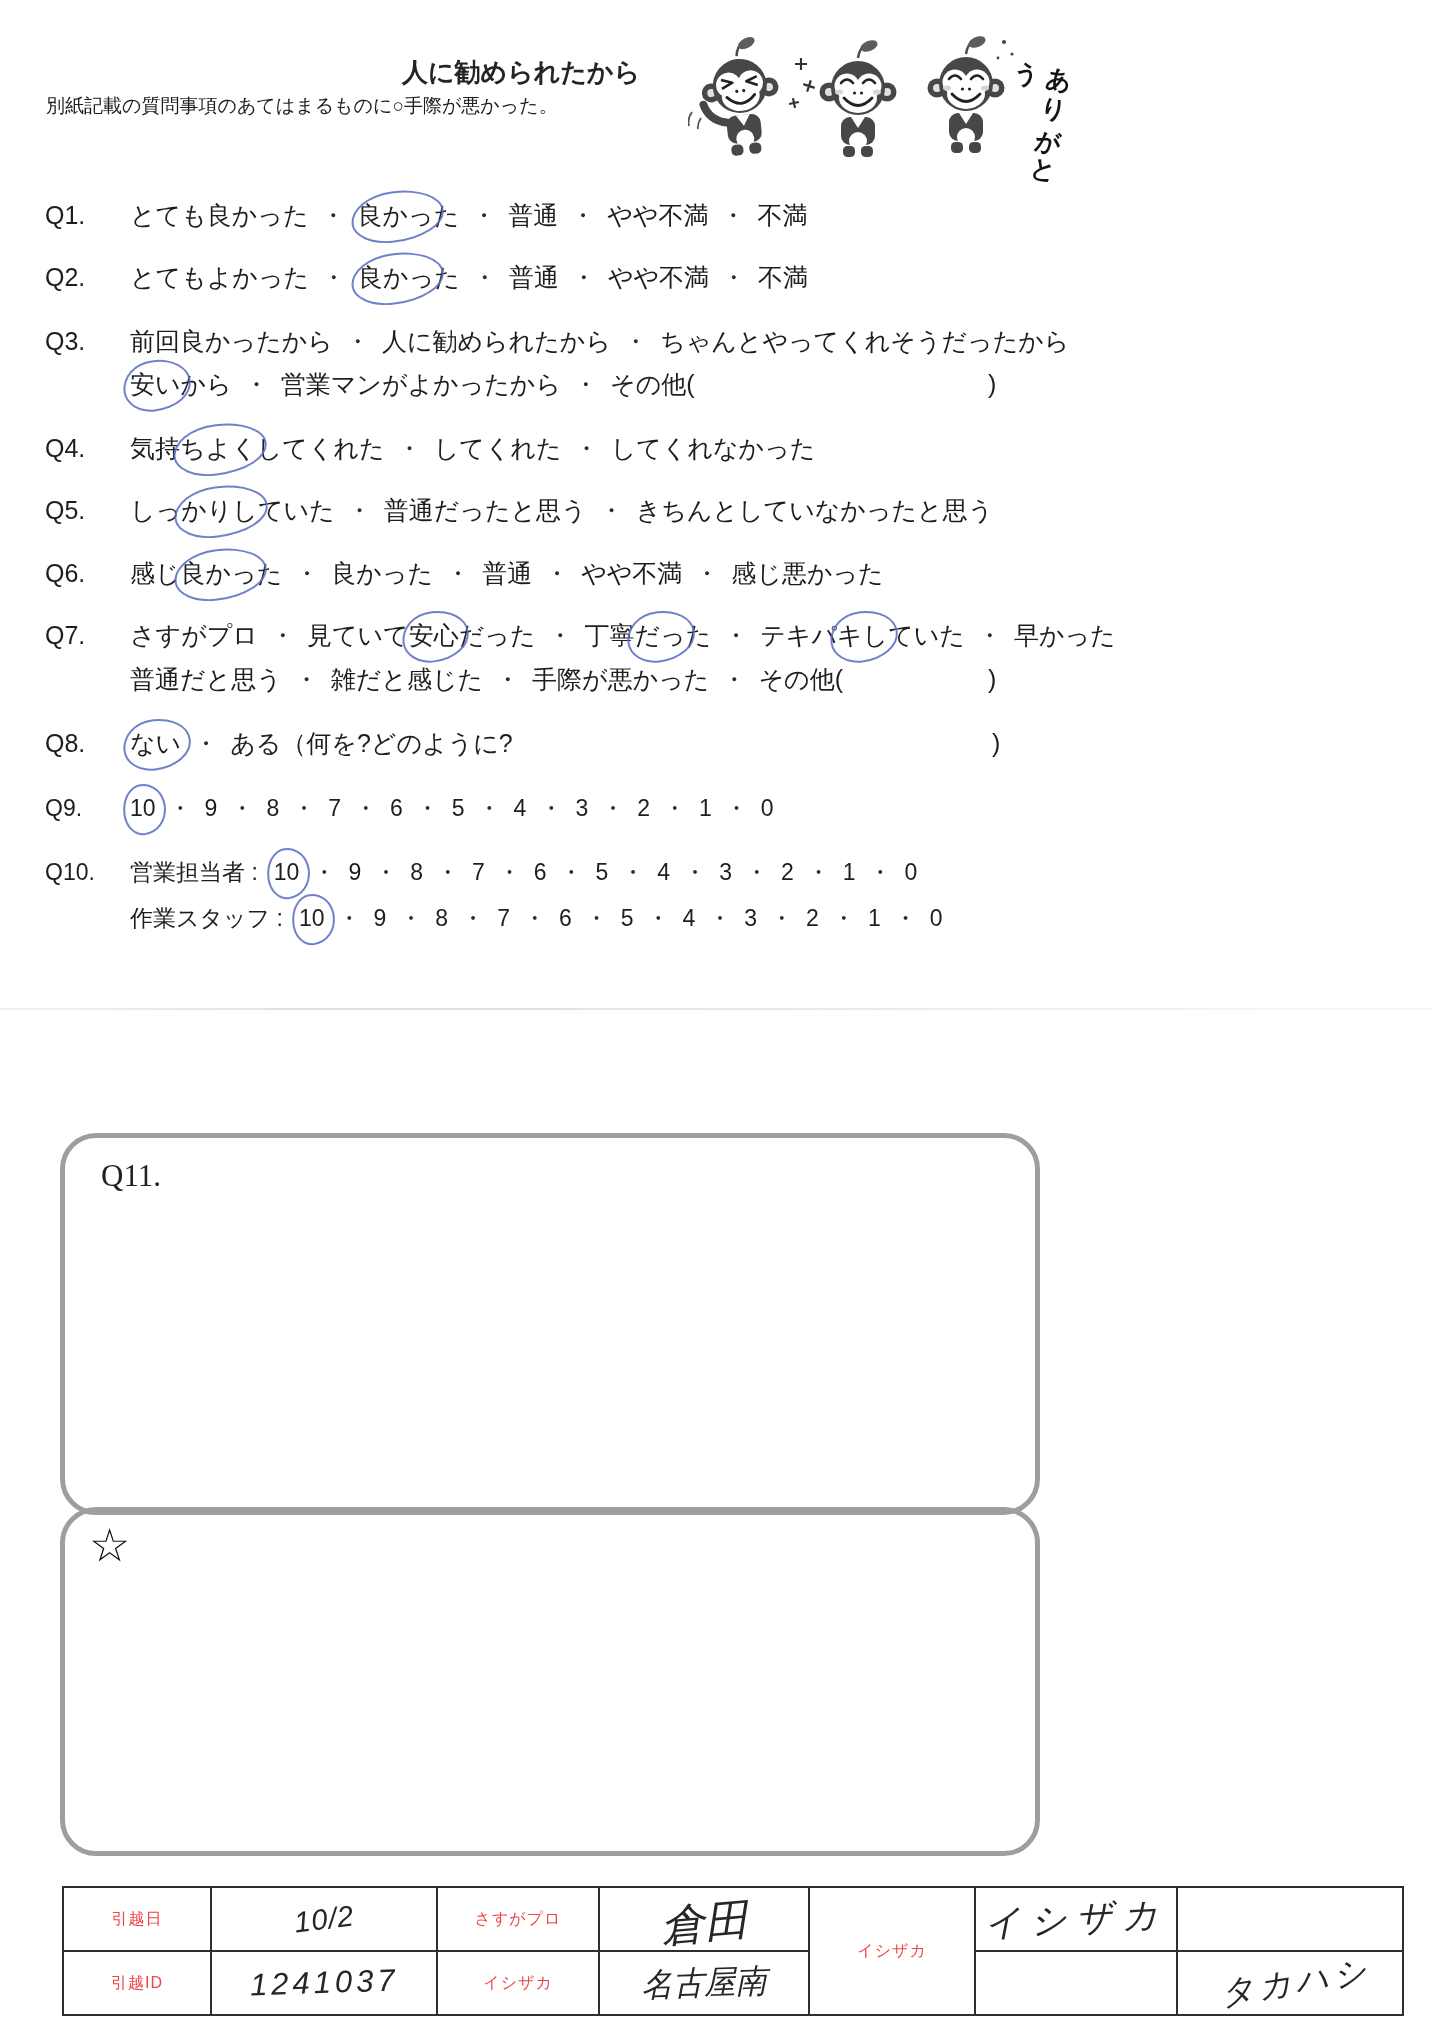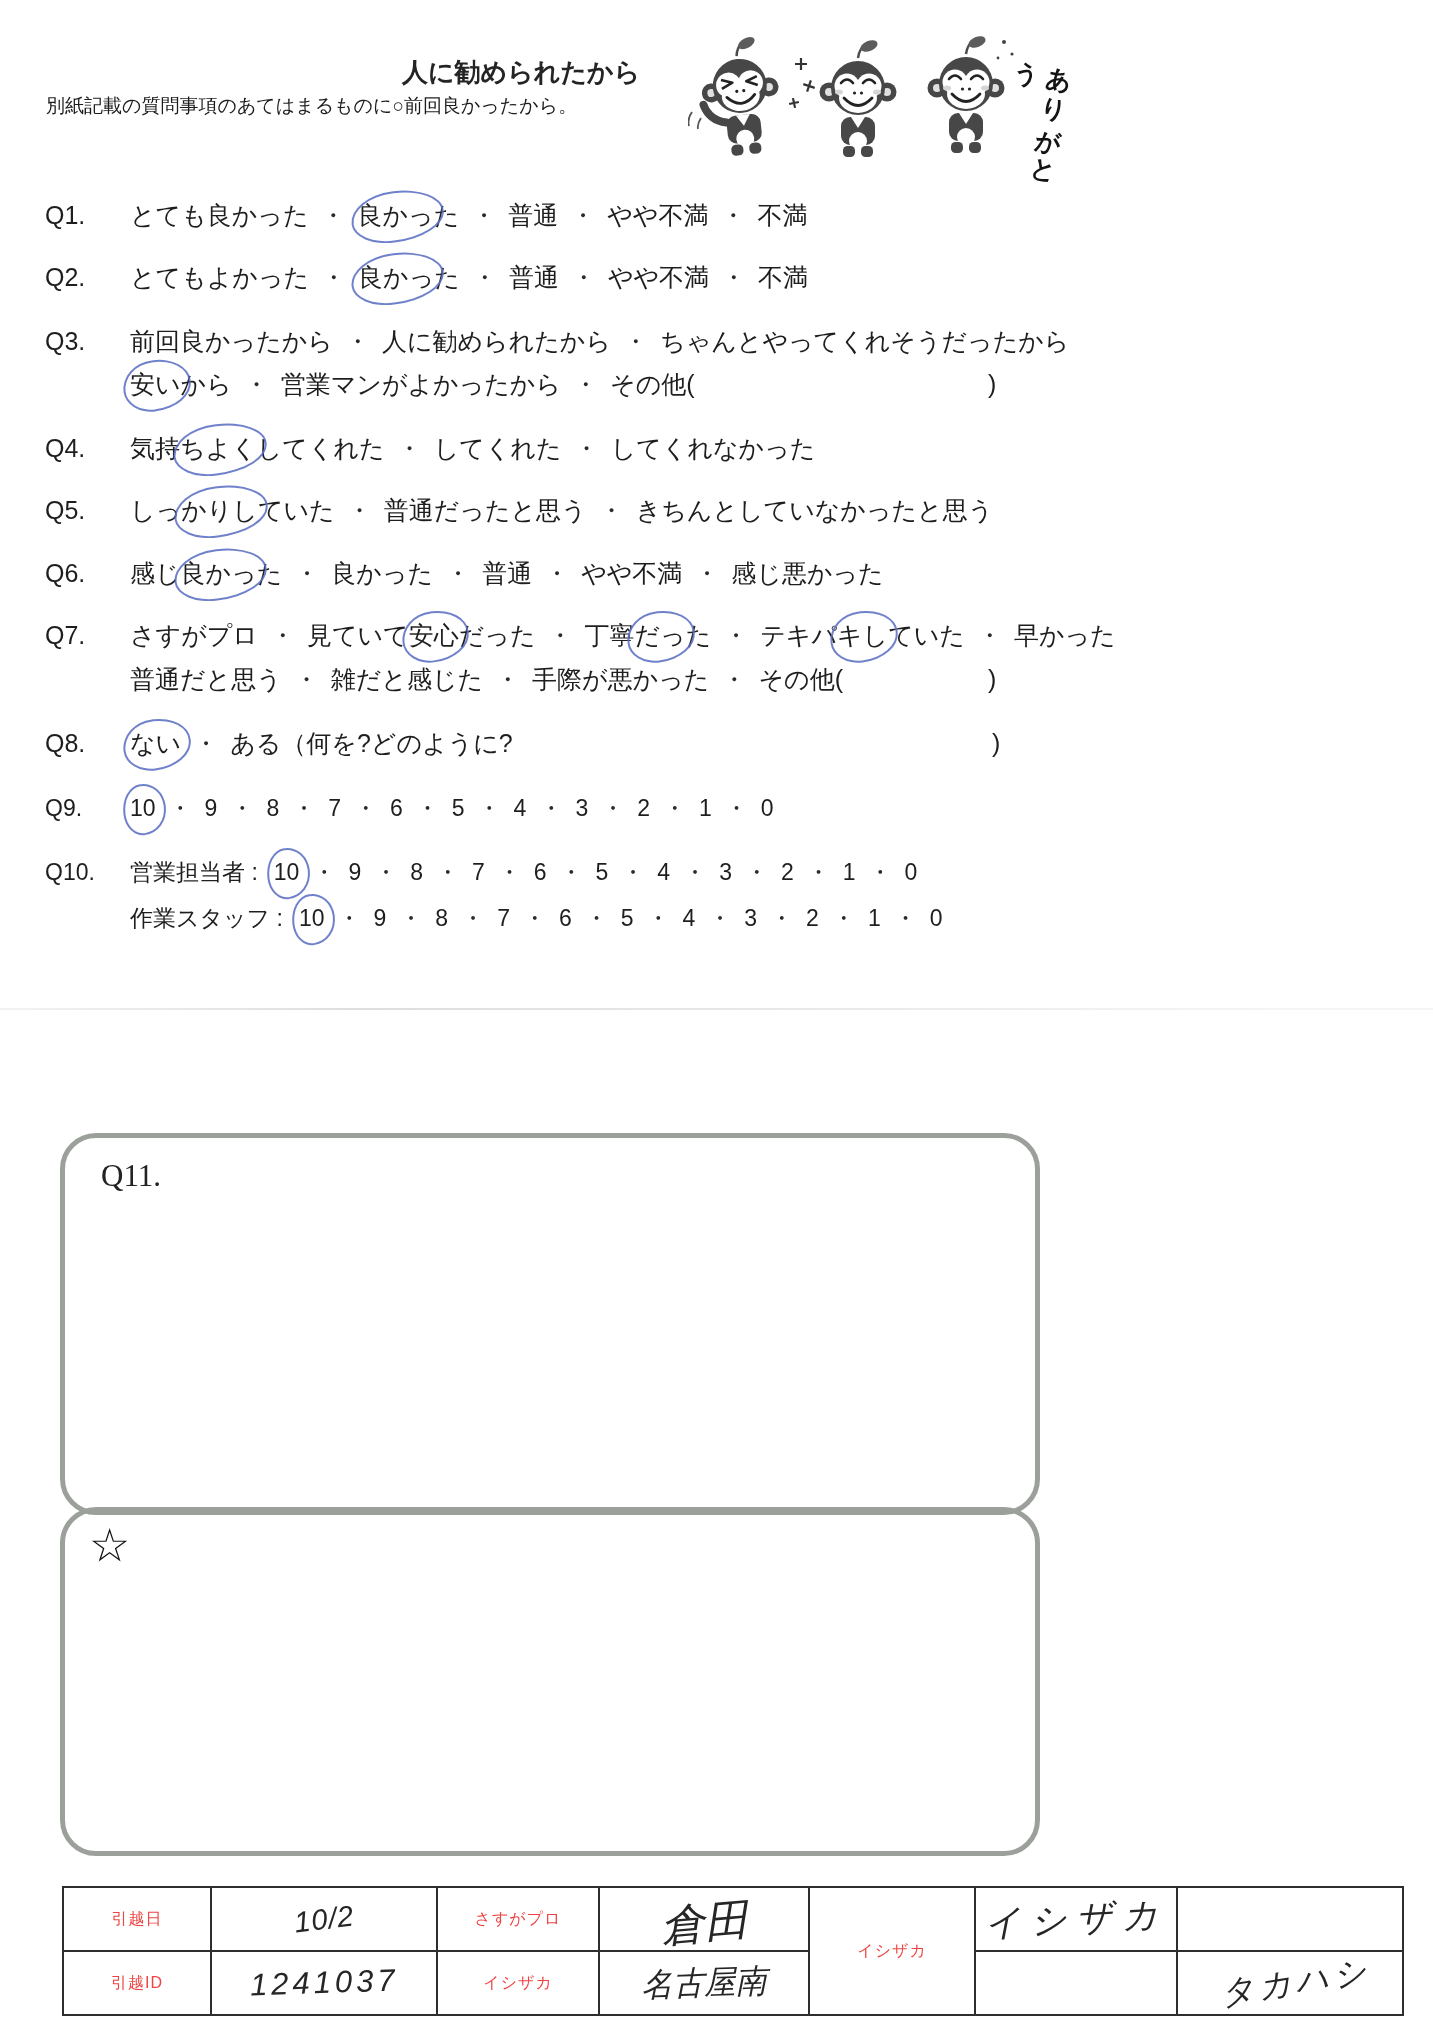--- a/index.html
+++ b/index.html
@@ -69,21 +69,21 @@
   td[data-name="branch-value"] .cell-text{font-size:33px;transform:rotate(-2deg) scaleX(.95);}
   td[data-name="site-rep-value-1"] .cell-text{font-size:36px;letter-spacing:9px;transform:rotate(-3deg);}
   td[data-name="site-rep-value-2"] .cell-text{font-size:33px;letter-spacing:4px;transform:rotate(-9deg) translateX(6px);}
 </style>
 </head>
 <body>
 
 <div class="sheet" data-name="survey-sheet">
 
   <div class="form-title" data-name="form-title">人に勧められたから</div>
-  <div class="instruction" data-name="instruction-text">別紙記載の質問事項のあてはまるものに○前回良かったから。</div>
+  <div class="instruction" data-name="instruction-text">別紙記載の質問事項のあてはまるものに○手際が悪かった。</div>
 
   <div class="mascots" data-name="monkey-mascot-icon">
     <svg viewBox="0 0 330 140" width="330" height="140" aria-hidden="true">
       <defs>
         <g id="monkey-base">
           <path d="M50 16 Q51 7 58 2" fill="none" stroke="#4c4c4c" stroke-width="2.5"></path>
           <ellipse cx="61" cy="4" rx="9" ry="5" fill="#5c5c5c" transform="rotate(-22 61 4)"></ellipse>
           <circle cx="21" cy="50" r="9.5" fill="#474747"></circle>
             <circle cx="21" cy="50" r="4" fill="#e0e0e0"></circle>
           <circle cx="79" cy="50" r="9.5" fill="#474747"></circle>

